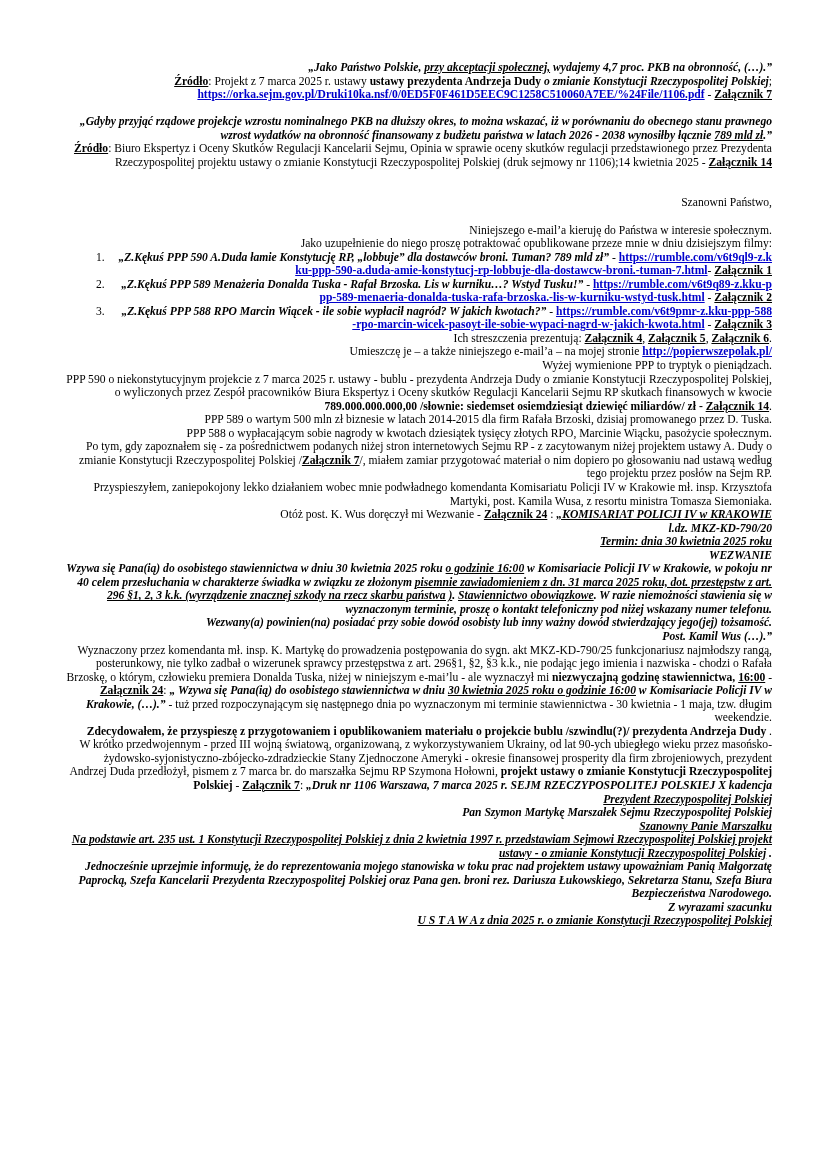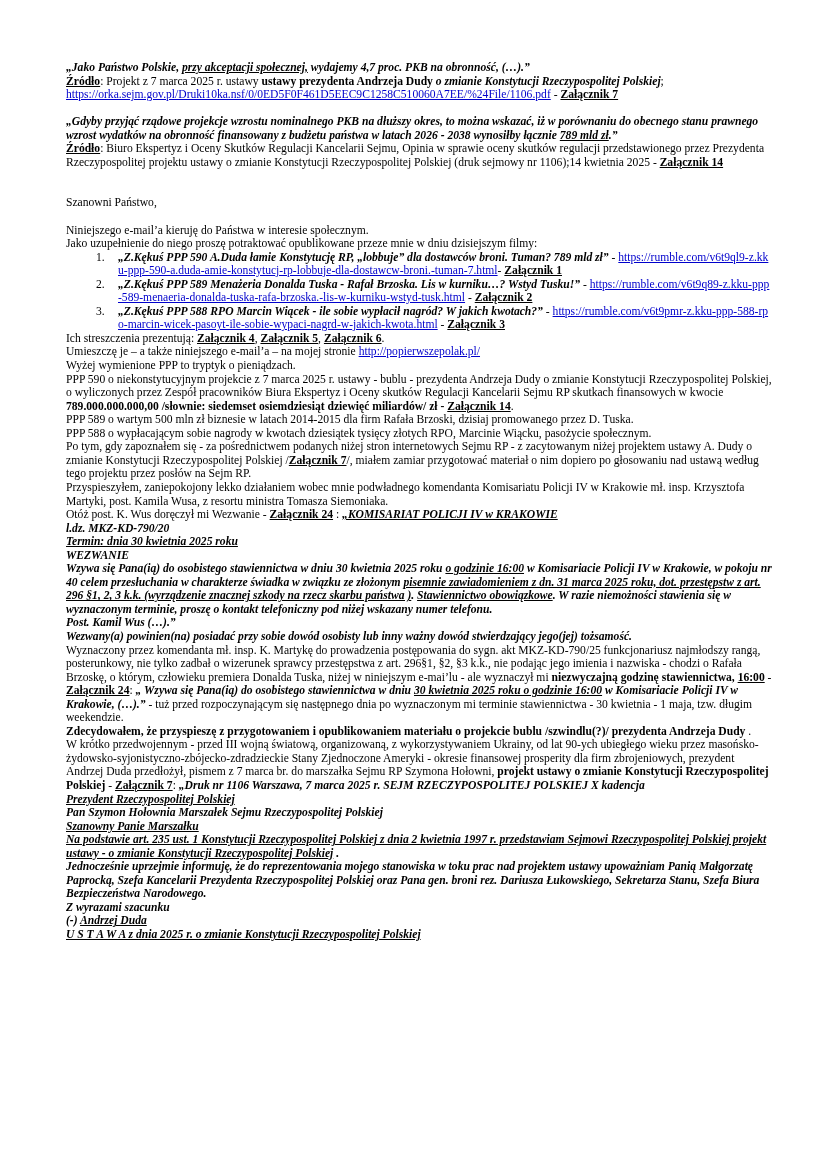--- a/index.html
+++ b/index.html
@@ -12,30 +12,31 @@
   }
   body {
     font-family: "Liberation Serif", "DejaVu Serif", serif;
     font-size: 11.6px;
     line-height: 13.55px;
     color: #000000;
   }
   .content {
     padding: 61px 54px 0 66px;
   }
-  .para { text-align: left; }
+  .para { text-align: right; }
   .blank { height: 13.55px; }
   .b { font-weight: bold; }
   .i { font-style: italic; }
   .u { text-decoration: underline; }
   a.lnk {
     color: var(--link-color, #0000cc);
     text-decoration: underline;
     word-break: break-all;
     cursor: pointer;
+    font-weight: bold;
   }
   .li {
     position: relative;
     padding-left: 52px;
   }
   .li .num {
     position: absolute;
     left: 30px;
     top: 0;
   }
@@ -65,26 +66,25 @@
     <div class="para"><span>PPP 590 o niekonstytucyjnym projekcie z 7 marca 2025 r. ustawy - bublu - prezydenta Andrzeja Dudy o zmianie Konstytucji Rzeczypospolitej Polskiej, o wyliczonych przez  Zespół pracowników Biura Ekspertyz i Oceny skutków Regulacji Kancelarii Sejmu RP skutkach finansowych w kwocie </span><span class="b">789.000.000.000,00 /słownie: siedemset osiemdziesiąt dziewięć miliardów/ zł - </span><span class="b u">Załącznik 14</span><span>.</span></div>
     <div class="para"><span>PPP 589 o wartym 500 mln zł biznesie w latach 2014-2015 dla firm Rafała Brzoski, dzisiaj promowanego przez D. Tuska.</span></div>
     <div class="para"><span>PPP 588 o wypłacającym sobie nagrody w kwotach dziesiątek tysięcy złotych RPO, Marcinie Wiącku, pasożycie społecznym.</span></div>
     <div class="para"><span>Po tym, gdy zapoznałem się - za pośrednictwem podanych niżej stron internetowych Sejmu RP - z zacytowanym niżej projektem ustawy A. Dudy o zmianie Konstytucji Rzeczypospolitej Polskiej /</span><span class="b u">Załącznik 7</span><span>/, miałem zamiar przygotować materiał o nim dopiero po głosowaniu nad ustawą według tego projektu przez posłów na Sejm RP.</span></div>
     <div class="para"><span>Przyspieszyłem, zaniepokojony lekko działaniem wobec mnie podwładnego komendanta Komisariatu Policji IV w Krakowie mł. insp. Krzysztofa Martyki, post. Kamila Wusa, z resortu ministra Tomasza Siemoniaka.</span></div>
     <div class="para"><span>Otóż post. K. Wus doręczył mi Wezwanie - </span><span class="b u">Załącznik 24</span><span> : </span><span class="b i u">„KOMISARIAT POLICJI IV w KRAKOWIE</span></div>
     <div class="para"><span class="b i">l.dz. MKZ-KD-790/20</span></div>
     <div class="para"><span class="b i u">Termin: dnia 30 kwietnia 2025 roku</span></div>
     <div class="para"><span class="b i">WEZWANIE</span></div>
     <div class="para"><span class="b i">Wzywa się Pana(ią) do osobistego stawiennictwa w dniu 30 kwietnia 2025 roku </span><span class="b i u">o godzinie 16:00</span><span class="b i"> w Komisariacie Policji IV w Krakowie, w pokoju nr 40 celem przesłuchania w charakterze świadka w związku ze złożonym </span><span class="b i u">pisemnie zawiadomieniem z dn. 31 marca 2025 roku, dot. przestępstw z art. 296 §1, 2, 3 k.k. (wyrządzenie znacznej szkody na rzecz skarbu państwa )</span><span class="b i">. </span><span class="b i u">Stawiennictwo obowiązkowe</span><span class="b i">. W razie niemożności stawienia się w wyznaczonym terminie, proszę o kontakt telefoniczny pod niżej wskazany numer telefonu.</span></div>
+    <div class="para"><span class="b i">Wezwany(a) powinien(na) posiadać przy sobie dowód osobisty lub inny ważny dowód stwierdzający jego(jej) tożsamość.</span></div>
     <div class="para"><span class="b i">Post. Kamil Wus (…).”</span></div>
-    <div class="para"><span class="b i">Wezwany(a) powinien(na) posiadać przy sobie dowód osobisty lub inny ważny dowód stwierdzający jego(jej) tożsamość.</span></div>
     <div class="para"><span>Wyznaczony przez komendanta mł. insp. K. Martykę do prowadzenia postępowania do sygn. akt MKZ-KD-790/25 funkcjonariusz najmłodszy rangą, posterunkowy, nie tylko zadbał o wizerunek sprawcy przestępstwa z art. 296§1, §2, §3 k.k., nie podając jego imienia i nazwiska - chodzi o Rafała Brzoskę, o którym, człowieku premiera Donalda Tuska, niżej w niniejszym e-mai’lu - ale wyznaczył mi </span><span class="b">niezwyczajną godzinę stawiennictwa, </span><span class="b u">16:00</span><span> - </span><span class="b u">Załącznik 24</span><span>: </span><span class="b i">„ Wzywa się Pana(ią) do osobistego stawiennictwa w dniu </span><span class="b i u">30 kwietnia 2025 roku o godzinie 16:00</span><span class="b i"> w Komisariacie Policji IV w Krakowie, (…).” </span><span>- tuż przed rozpoczynającym się następnego dnia po wyznaczonym mi terminie stawiennictwa - 30 kwietnia - 1 maja, tzw. długim weekendzie.</span></div>
     <div class="para"><span class="b">Zdecydowałem, że przyspieszę z przygotowaniem i opublikowaniem materiału o projekcie bublu /szwindlu(?)/ prezydenta Andrzeja Dudy</span><span> .</span></div>
     <div class="para"><span>W krótko przedwojennym - przed III wojną światową, organizowaną, z wykorzystywaniem Ukrainy, od lat 90-ych ubiegłego wieku przez masońsko-żydowsko-syjonistyczno-zbójecko-zdradzieckie Stany Zjednoczone Ameryki - okresie finansowej prosperity dla firm zbrojeniowych, prezydent Andrzej Duda przedłożył, pismem z 7 marca br. do marszałka Sejmu RP Szymona Hołowni, </span><span class="b">projekt ustawy o zmianie Konstytucji Rzeczypospolitej Polskiej</span><span> - </span><span class="b u">Załącznik 7</span><span>: </span><span class="b i">„Druk nr 1106 Warszawa, 7 marca 2025 r. SEJM RZECZYPOSPOLITEJ POLSKIEJ X kadencja</span></div>
     <div class="para"><span class="b i u">Prezydent Rzeczypospolitej Polskiej</span></div>
-    <div class="para"><span class="b i">Pan Szymon Hołownia Marszałek Sejmu Rzeczypospolitej Polskiej</span></div>
+    <div class="para"><span class="b i">Pan Szymon Martykę Marszałek Sejmu Rzeczypospolitej Polskiej</span></div>
     <div class="para"><span class="b i u">Szanowny Panie Marszałku</span></div>
     <div class="para"><span class="b i u">Na podstawie art. 235 ust. 1 Konstytucji Rzeczypospolitej Polskiej z dnia 2 kwietnia 1997 r. przedstawiam Sejmowi Rzeczypospolitej Polskiej projekt ustawy - o zmianie Konstytucji Rzeczypospolitej Polskiej</span><span class="b i"> .</span></div>
     <div class="para"><span class="b i">Jednocześnie uprzejmie informuję, że do reprezentowania mojego stanowiska w toku prac nad projektem ustawy upoważniam Panią Małgorzatę Paprocką, Szefa Kancelarii Prezydenta Rzeczypospolitej Polskiej oraz Pana gen. broni rez. Dariusza Łukowskiego, Sekretarza Stanu, Szefa Biura Bezpieczeństwa Narodowego.</span></div>
     <div class="para"><span class="b i">Z wyrazami szacunku</span></div>
-    <div class="para"><span class="b i">(-) </span><span class="b i u">Andrzej Duda</span></div>
     <div class="para"><span class="b i u">U S T A W A z dnia 2025 r. o zmianie Konstytucji Rzeczypospolitej Polskiej</span></div>
   </main>
 
 </body></html>

